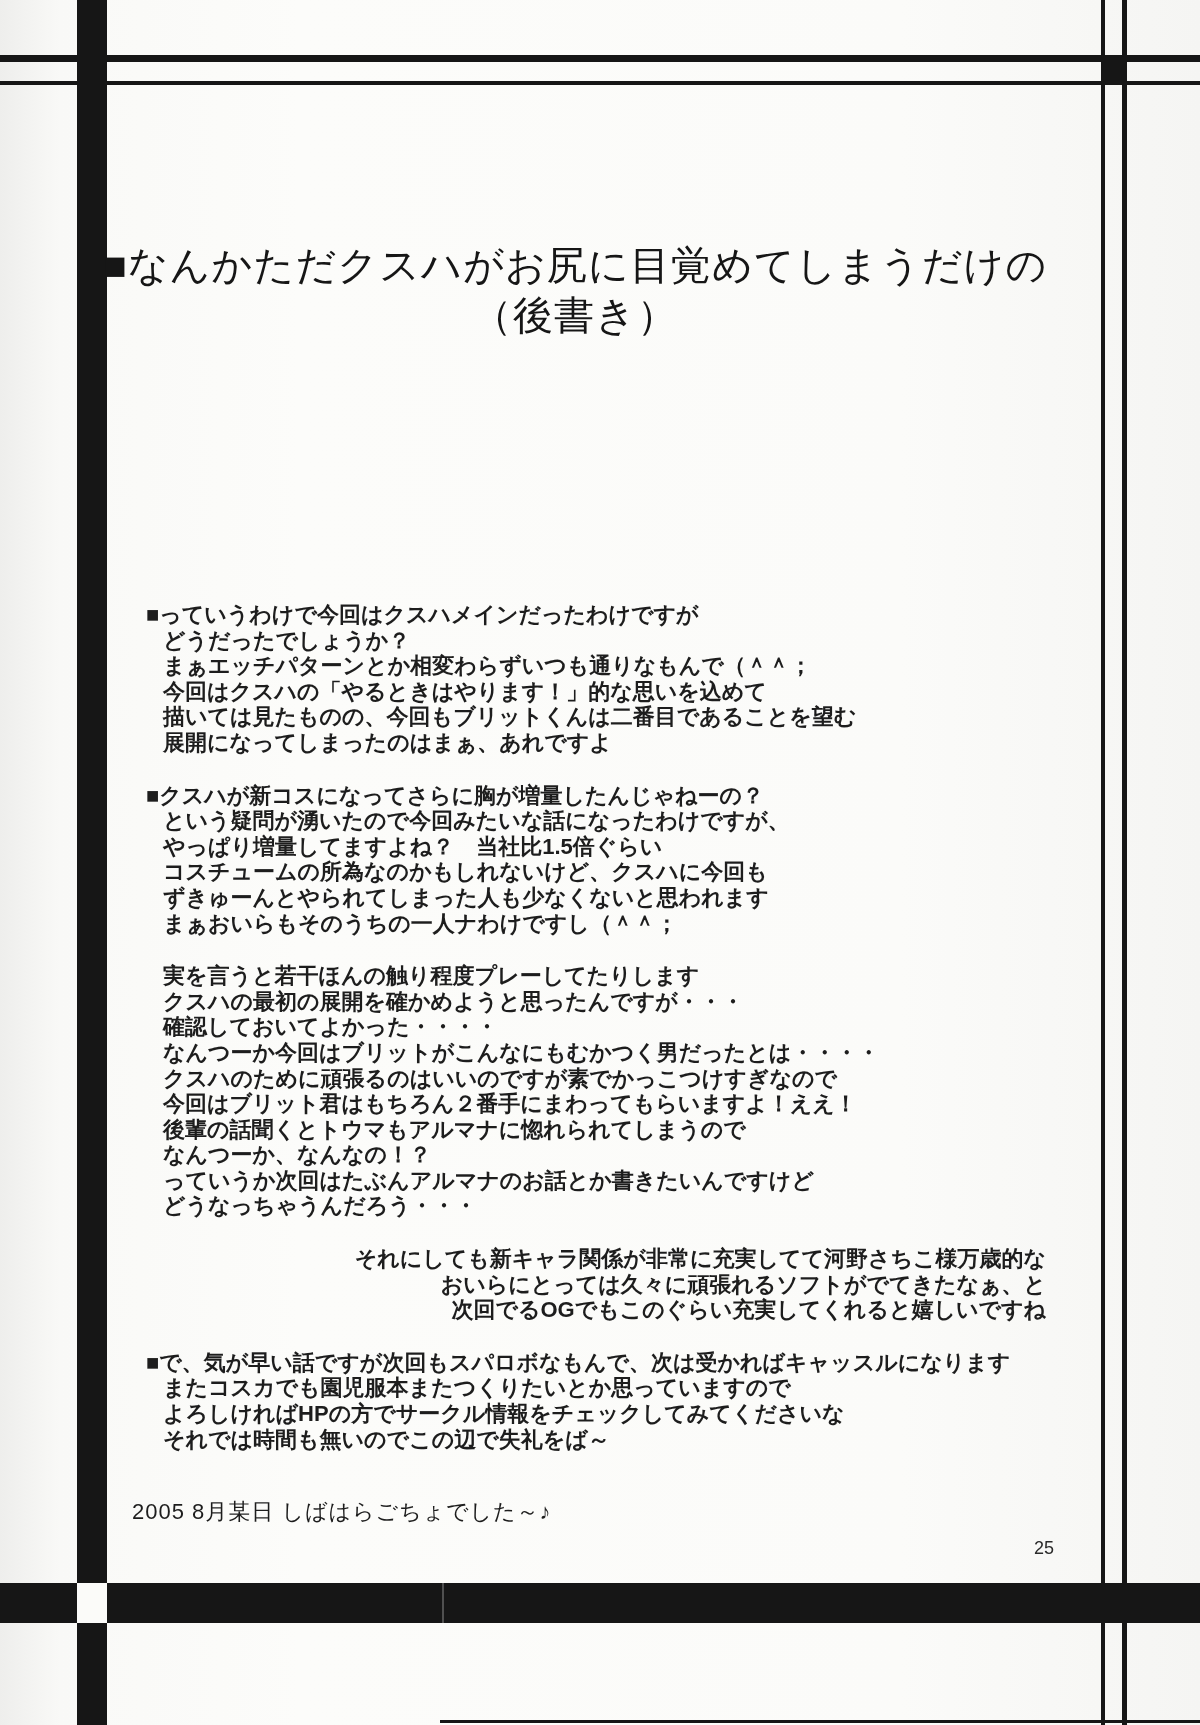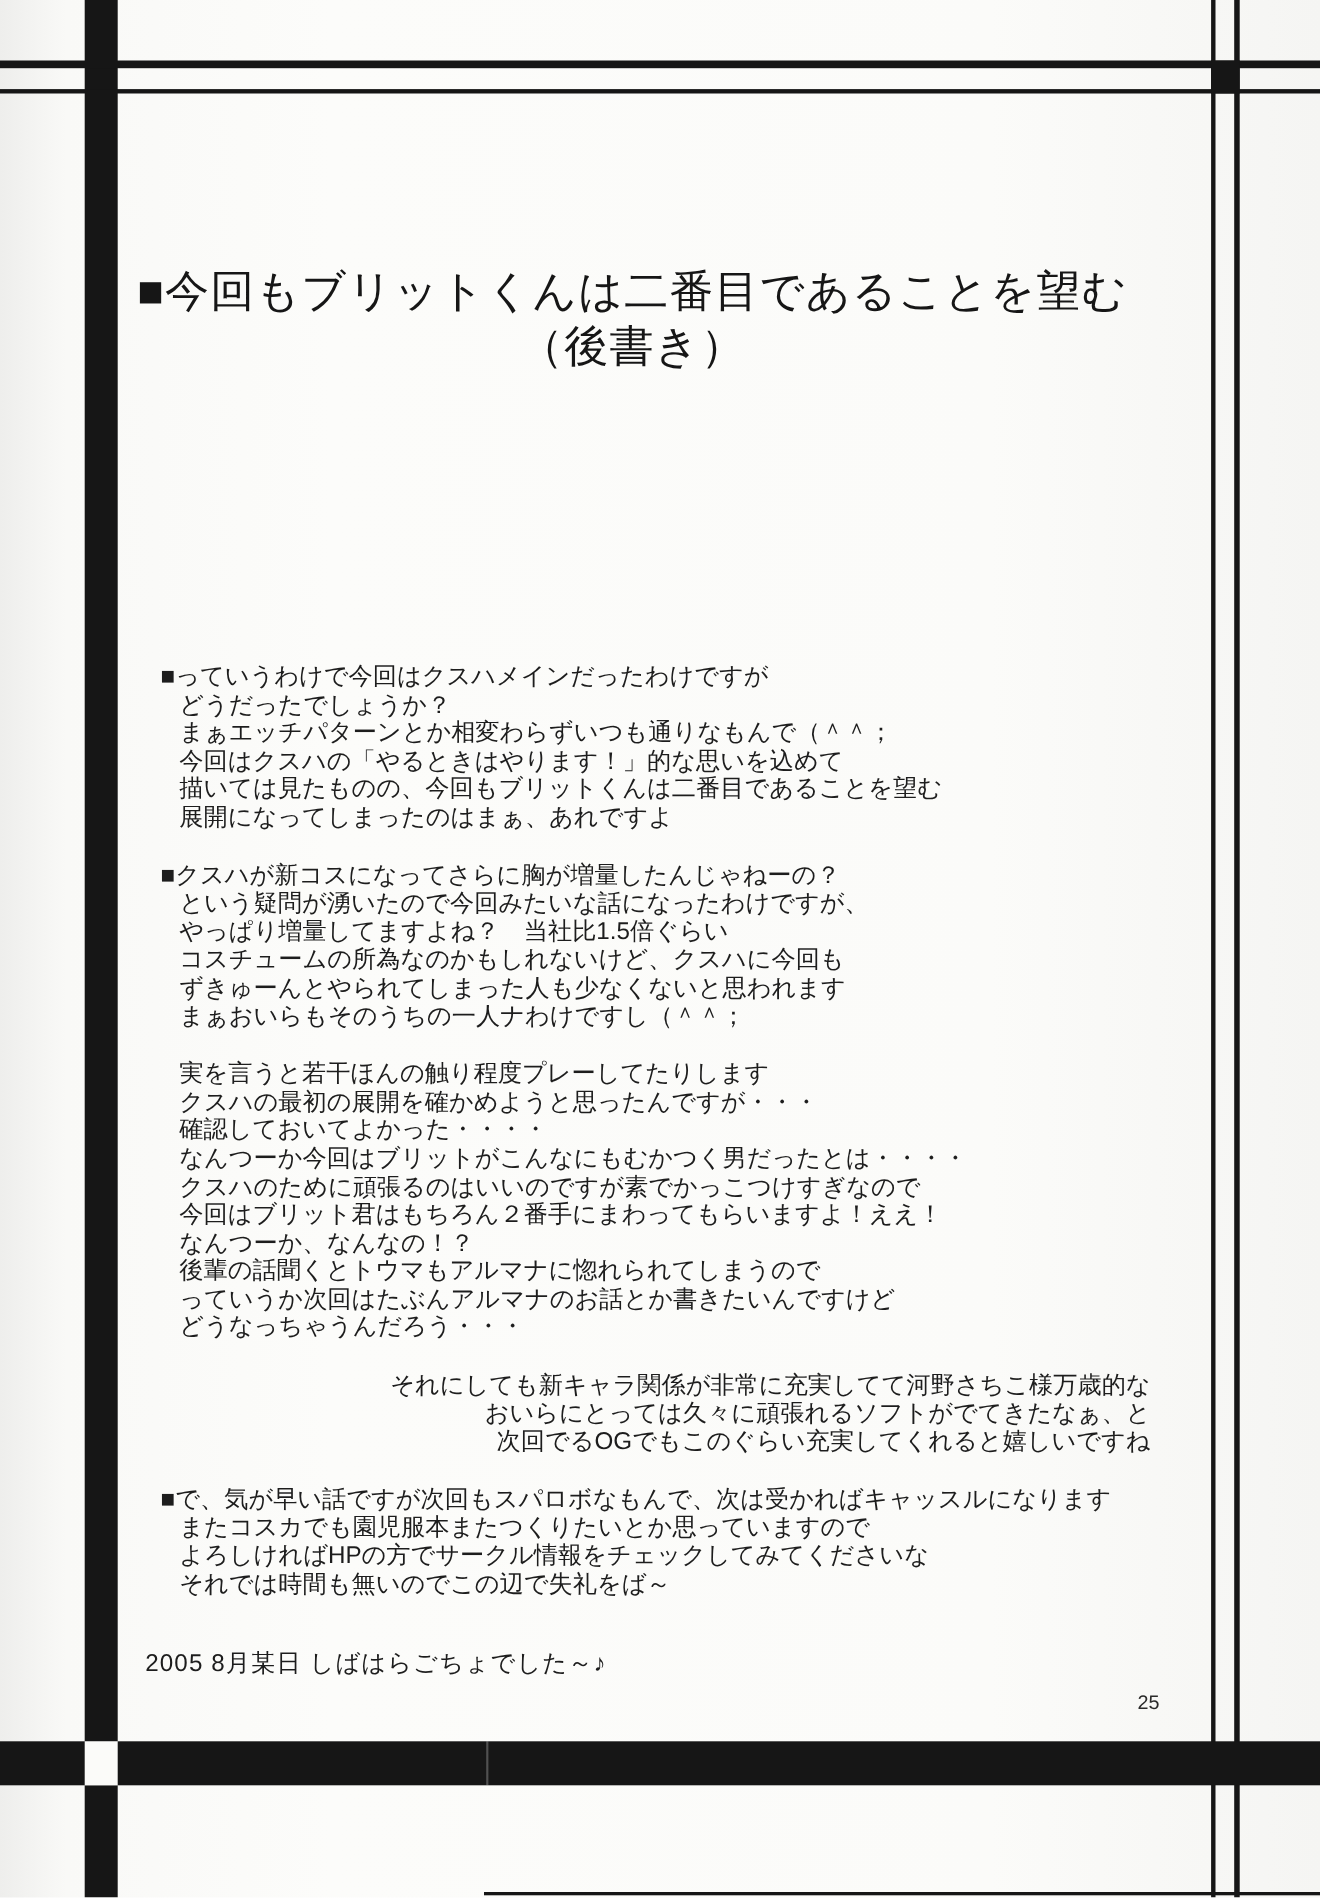--- a/index.html
+++ b/index.html
@@ -31,21 +31,21 @@
     text-align:center;color:#161616;
     font-size:40px;line-height:50px;font-weight:500;letter-spacing:1px;
   }
   
   .body-block{
     position:absolute;left:146px;top:602px;width:900px;
     color:#1d1d1d;font-size:22px;line-height:25.6px;
   }
   .para{margin:0 0 27px 0;padding-left:17px;}
   .para.no-indent{padding-left:4px;text-align:right;}
-  .para .line{white-space:nowrap;}
+  .para .line{white-space:nowrap;font-weight:bold;}
   .para .line.hang{margin-left:-17px;}
   .date-line{
     position:absolute;left:132px;top:1497px;
     color:#1d1d1d;font-size:22px;white-space:nowrap;letter-spacing:1px;
   }
   .page-number{
     position:absolute;left:1034px;top:1538px;
     color:#2a2a2a;font-size:18px;
   }
 </style>
@@ -60,21 +60,21 @@
   <div class="bar hline-top-b"></div>
   <div class="bar vline-right-a"></div>
   <div class="bar vline-right-b"></div>
   <div class="bar corner-square"></div>
   <div class="bar bottom-bar"></div>
   <div class="bottom-knockout"></div>
   <div class="bottom-bar-seam"></div>
   <div class="bar bottom-edge-line"></div>
 
   <div class="title-block">
-    <div>■今回もブリットくんは二番目であることを望む</div>
+    <div>■なんかただクスハがお尻に目覚めてしまうだけの</div>
     <div>（後書き）</div>
   </div>
 
   <div class="body-block" id="body-paragraphs">
       <div class="para">
         <div class="line hang">■っていうわけで今回はクスハメインだったわけですが</div>
         <div class="line">どうだったでしょうか？</div>
         <div class="line">まぁエッチパターンとか相変わらずいつも通りなもんで（＾＾；</div>
         <div class="line">今回はクスハの「やるときはやります！」的な思いを込めて</div>
         <div class="line">描いては見たものの、今回もブリットくんは二番目であることを望む</div>
@@ -88,22 +88,22 @@
         <div class="line">ずきゅーんとやられてしまった人も少なくないと思われます</div>
         <div class="line">まぁおいらもそのうちの一人ナわけですし（＾＾；</div>
       </div>
       <div class="para">
         <div class="line">実を言うと若干ほんの触り程度プレーしてたりします</div>
         <div class="line">クスハの最初の展開を確かめようと思ったんですが・・・</div>
         <div class="line">確認しておいてよかった・・・・</div>
         <div class="line">なんつーか今回はブリットがこんなにもむかつく男だったとは・・・・</div>
         <div class="line">クスハのために頑張るのはいいのですが素でかっこつけすぎなので</div>
         <div class="line">今回はブリット君はもちろん２番手にまわってもらいますよ！ええ！</div>
+        <div class="line">後輩の話聞くとトウマもアルマナに惚れられてしまうので</div>
         <div class="line">なんつーか、なんなの！？</div>
-        <div class="line">後輩の話聞くとトウマもアルマナに惚れられてしまうので</div>
         <div class="line">っていうか次回はたぶんアルマナのお話とか書きたいんですけど</div>
         <div class="line">どうなっちゃうんだろう・・・</div>
       </div>
       <div class="para no-indent">
         <div class="line">それにしても新キャラ関係が非常に充実してて河野さちこ様万歳的な</div>
         <div class="line">おいらにとっては久々に頑張れるソフトがでてきたなぁ、と</div>
         <div class="line">次回でるOGでもこのぐらい充実してくれると嬉しいですね</div>
       </div>
       <div class="para">
         <div class="line hang">■で、気が早い話ですが次回もスパロボなもんで、次は受かればキャッスルになります</div>

